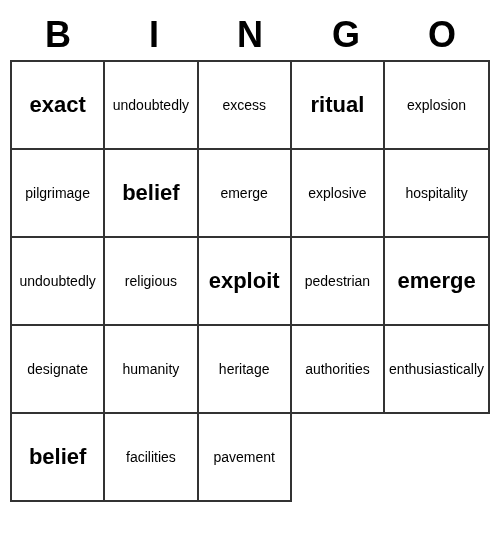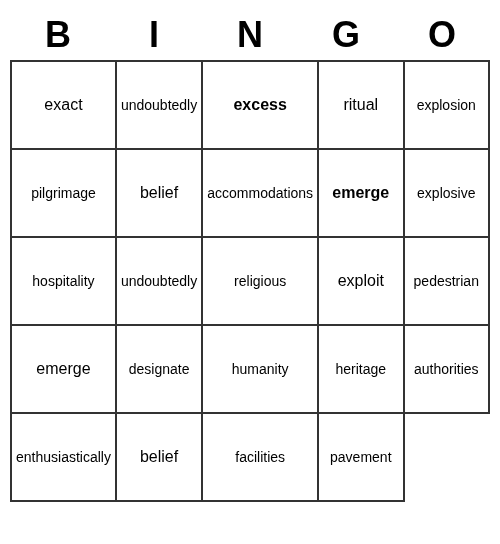--- a/index.html
+++ b/index.html
@@ -49,28 +49,28 @@
       border-bottom: 2px solid #333;
       display: flex;
       align-items: center;
       justify-content: center;
       text-align: center;
       min-height: 88px;
       padding: 6px 4px;
     }
 
     .cell-text-large {
-      font-size: 16px;
-      font-weight: normal;
+      font-size: 22px;
+      font-weight: bold;
       line-height: 1.2;
     }
 
     .cell-text-medium {
-      font-size: 16px;
-      font-weight: bold;
+      font-size: 14px;
+      font-weight: normal;
       line-height: 1.2;
     }
 
     .cell-text-small {
       font-size: 14px;
       font-weight: normal;
       line-height: 1.2;
     }
   </style>
 </head>
@@ -98,23 +98,20 @@
         <span class="cell-text-large">ritual</span>
       </div>
       <div class="bingo-cell">
         <span class="cell-text-small">explosion</span>
       </div>
       <div class="bingo-cell">
         <span class="cell-text-small">pilgrimage</span>
       </div>
       <div class="bingo-cell">
         <span class="cell-text-large">belief</span>
-      </div>
-      <div class="bingo-cell">
-        <span class="cell-text-small">accommodations</span>
       </div>
       <div class="bingo-cell">
         <span class="cell-text-medium">emerge</span>
       </div>
       <div class="bingo-cell">
         <span class="cell-text-small">explosive</span>
       </div>
       <div class="bingo-cell">
         <span class="cell-text-small">hospitality</span>
       </div>

